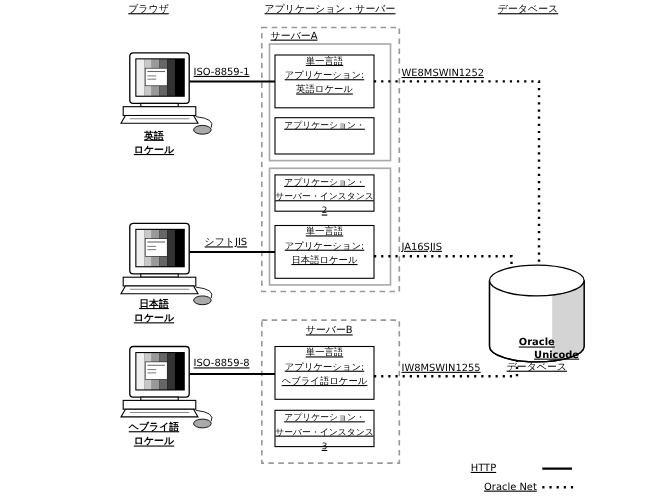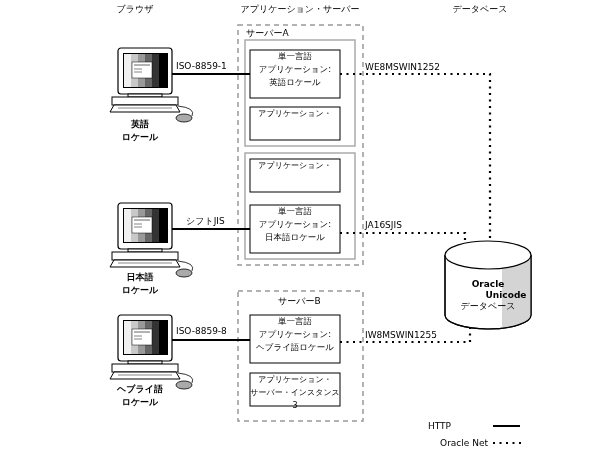--- a/index.html
+++ b/index.html
@@ -1,18 +1,18 @@
 <!DOCTYPE html>
 <html><head>
 <meta charset="utf-8">
 <style>
   html, body { margin: 0; padding: 0; background: #ffffff; }
   body { width: 600px; height: 456px; position: relative; overflow: hidden;
          font-family: "DejaVu Sans", sans-serif; color: #000; }
-  .abs { position: absolute; }
+  .abs { position: absolute; text-decoration: underline; }
   .hdr { font-size: 9px; text-align: center; line-height: 11px; }
   .lbl { font-size: 9px; line-height: 11px; white-space: nowrap; }
   .boxtxt { font-size: 8.5px; line-height: 13px; text-align: center; display: flex;
             flex-direction: column; justify-content: flex-start; align-items: center; }
   .client-lbl { font-size: 9px; font-weight: bold; text-align: center; line-height: 13px; }
   svg { position: absolute; left: 0; top: 0; }
 </style>
 </head>
 <body>
 
@@ -139,20 +139,21 @@
 <div class="abs boxtxt" style="left:250px; top:50px; width:90px; height:48px;">
   <div>単一言語</div>
   <div>アプリケーション:</div>
   <div>英語ロケール</div>
 </div>
 <div class="abs boxtxt" style="left:250px; top:107px; width:90px; height:33px; font-size:8px;">
   <div>アプリケーション・</div>
 </div>
 <div class="abs boxtxt" style="left:250px; top:159px; width:90px; height:33px; font-size:8px;">
   <div>アプリケーション・</div>
+  <div>サーバー・インスタンス2</div>
 </div>
 <div class="abs boxtxt" style="left:250px; top:205px; width:90px; height:48px;">
   <div>単一言語</div>
   <div>アプリケーション:</div>
   <div>日本語ロケール</div>
 </div>
 <div class="abs boxtxt" style="left:250px; top:315px; width:90px; height:48px;">
   <div>単一言語</div>
   <div>アプリケーション:</div>
   <div>ヘブライ語ロケール</div>
@@ -160,19 +161,19 @@
 <div class="abs boxtxt" style="left:250px; top:373px; width:90px; height:33px; font-size:8px;">
   <div>アプリケーション・</div>
   <div>サーバー・インスタンス3</div>
 </div>
 
 <div class="abs lbl" style="left:365px; top:62px;">WE8MSWIN1252</div>
 <div class="abs lbl" style="left:365px; top:220px;">JA16SJIS</div>
 <div class="abs lbl" style="left:365px; top:330px;">IW8MSWIN1255</div>
 
 <div class="abs" style="left:445px; top:279px; width:86px; text-align:center; font-size:9px; line-height:11px;">
-  <div style="font-weight:bold;">Oracle</div>
+  <div style="font-weight:bold;margin-top:28px;">Oracle</div>
   <div style="font-weight:bold;padding-left:36px;">Unicode</div>
   <div>データベース</div>
 </div>
 
 <div class="abs lbl" style="left:428px; top:421px; width:48px; ">HTTP</div>
 <div class="abs lbl" style="left:430px; top:438px; width:58px; text-align:right;">Oracle Net</div>
 
 </body></html>

